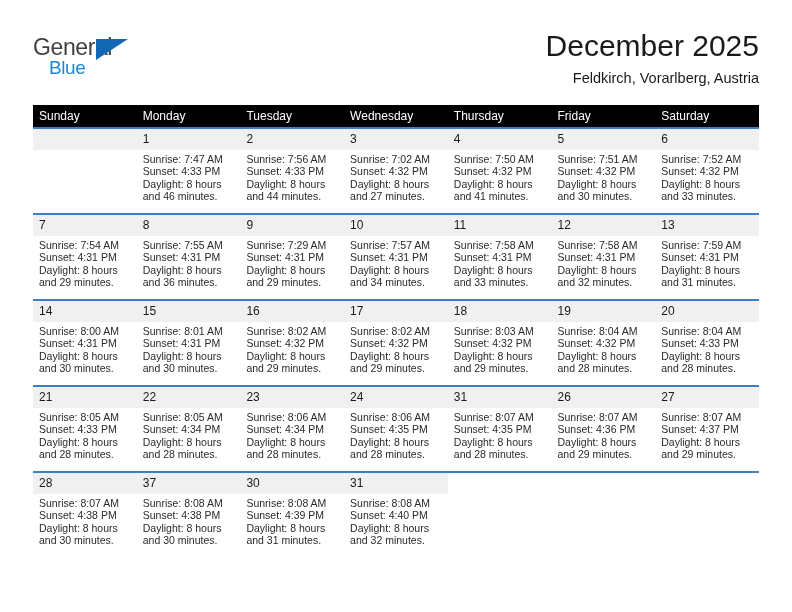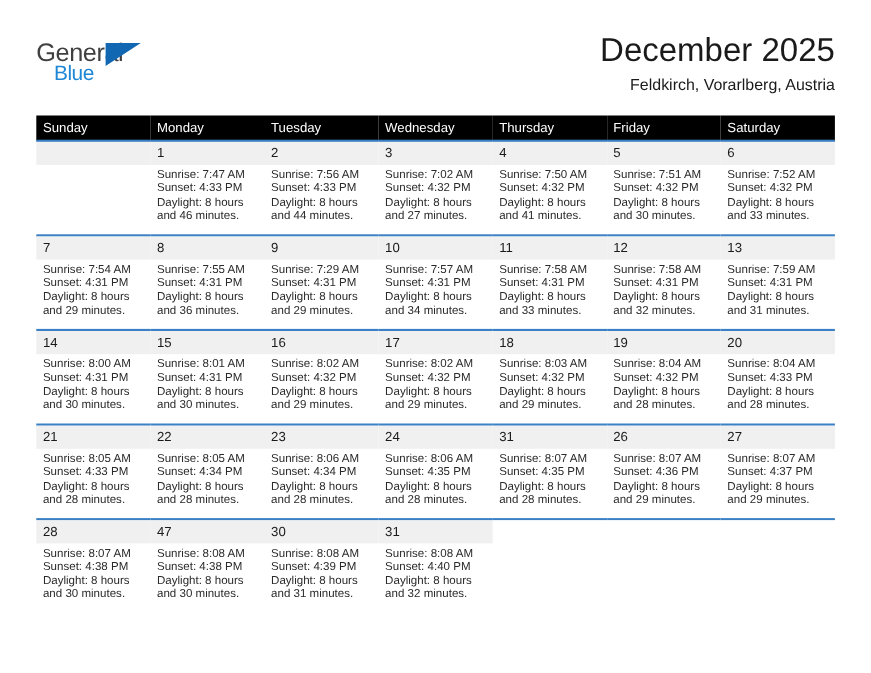--- a/index.html
+++ b/index.html
@@ -503,21 +503,21 @@
               <div class="info">
                 <div>Sunrise: 8:07 AM</div>
                 <div>Sunset: 4:38 PM</div>
                 <div>Daylight: 8 hours</div>
                 <div>and 30 minutes.</div>
               </div>
             </div>
           </td>
           <td>
             <div class="daycell">
-              <div class="daynum">47</div>
+              <div class="daynum">37</div>
               <div class="info">
                 <div>Sunrise: 8:08 AM</div>
                 <div>Sunset: 4:38 PM</div>
                 <div>Daylight: 8 hours</div>
                 <div>and 30 minutes.</div>
               </div>
             </div>
           </td>
           <td>
             <div class="daycell">

